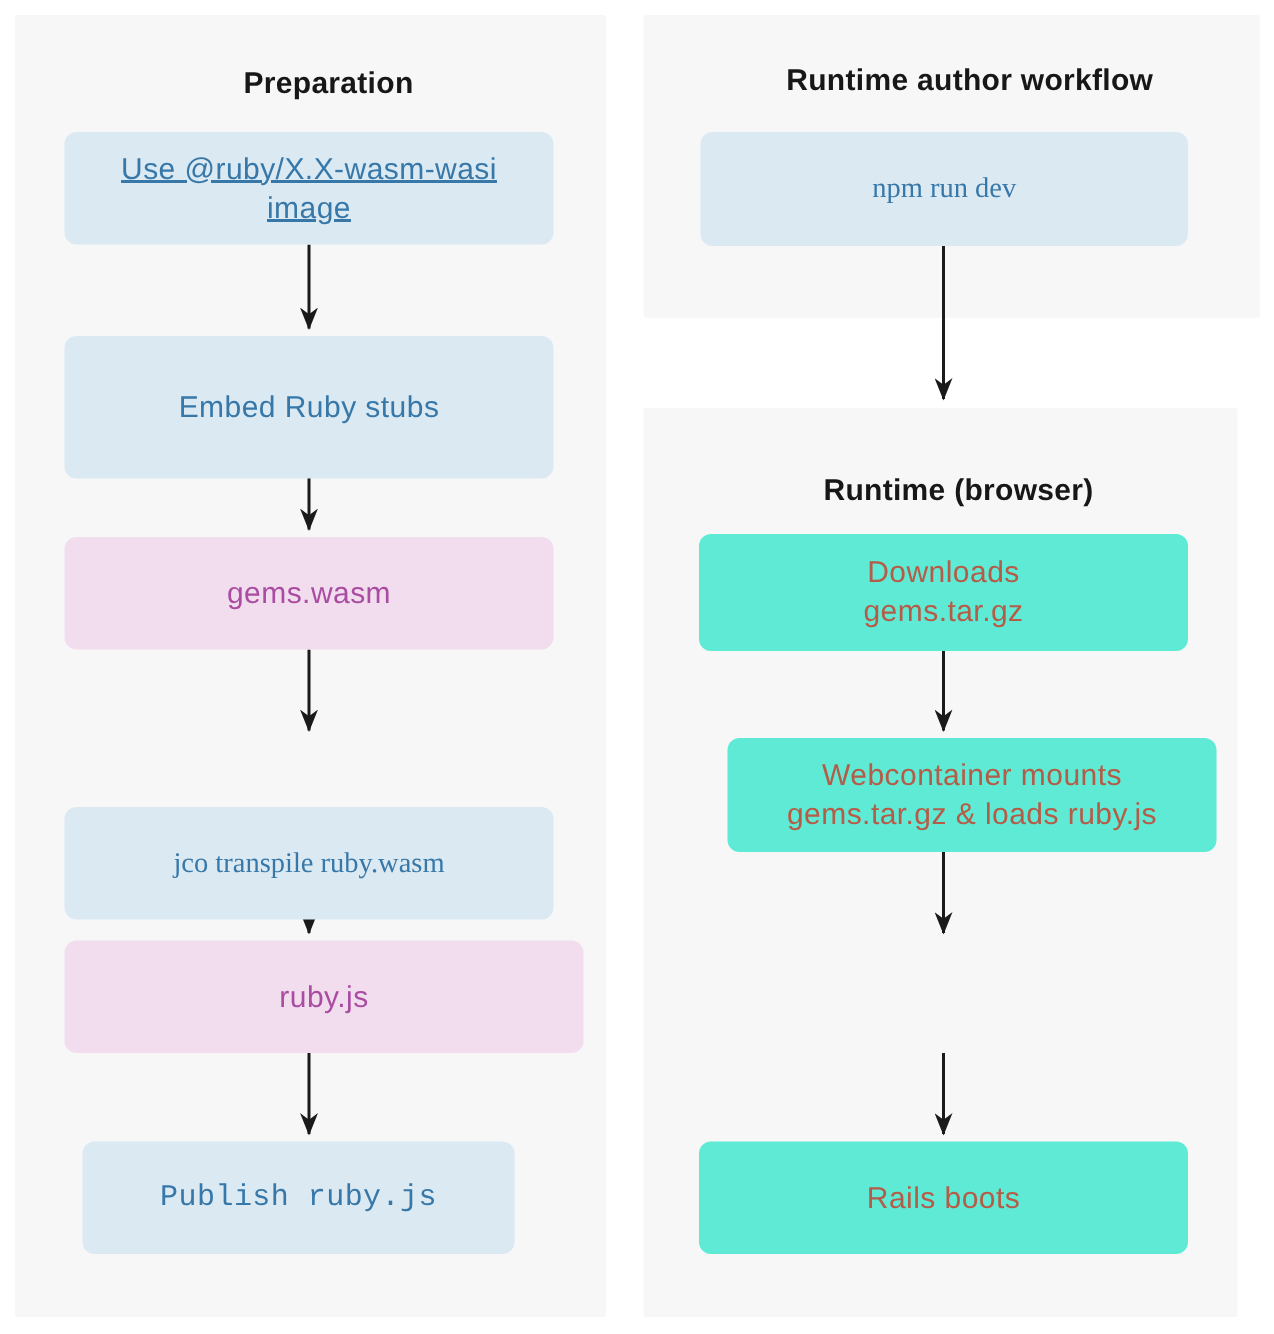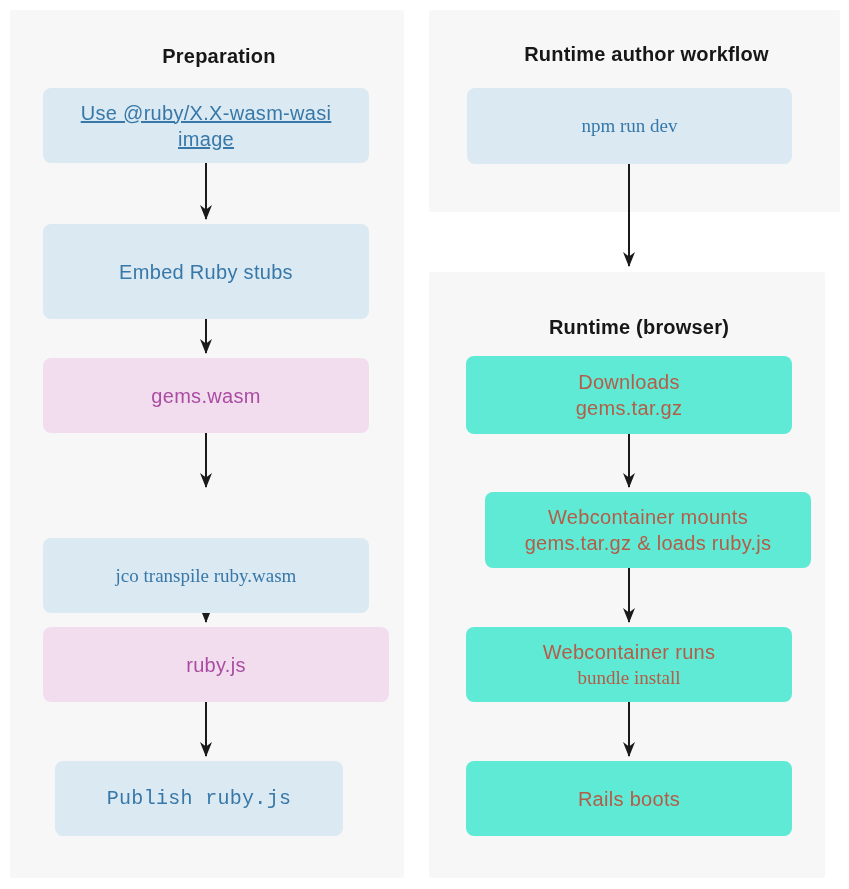--- a/index.html
+++ b/index.html
@@ -122,21 +122,17 @@
   </div>
 
   <div class="node salmon" id="n-run-0">
     <span>Downloads
 gems.tar.gz</span>
   </div>
   <div class="node salmon" id="n-run-1">
     <span>Webcontainer mounts
 gems.tar.gz &amp; loads ruby.js</span>
   </div>
-  <div class="node salmon" id="n-run-2">
-    <span>Webcontainer runs</span>
-    <span class="mono">bundle install</span>
-  </div>
   <div class="node salmon" id="n-run-3">
     <span>Rails boots</span>
   </div>
 
 </div>
 
 </body></html>

